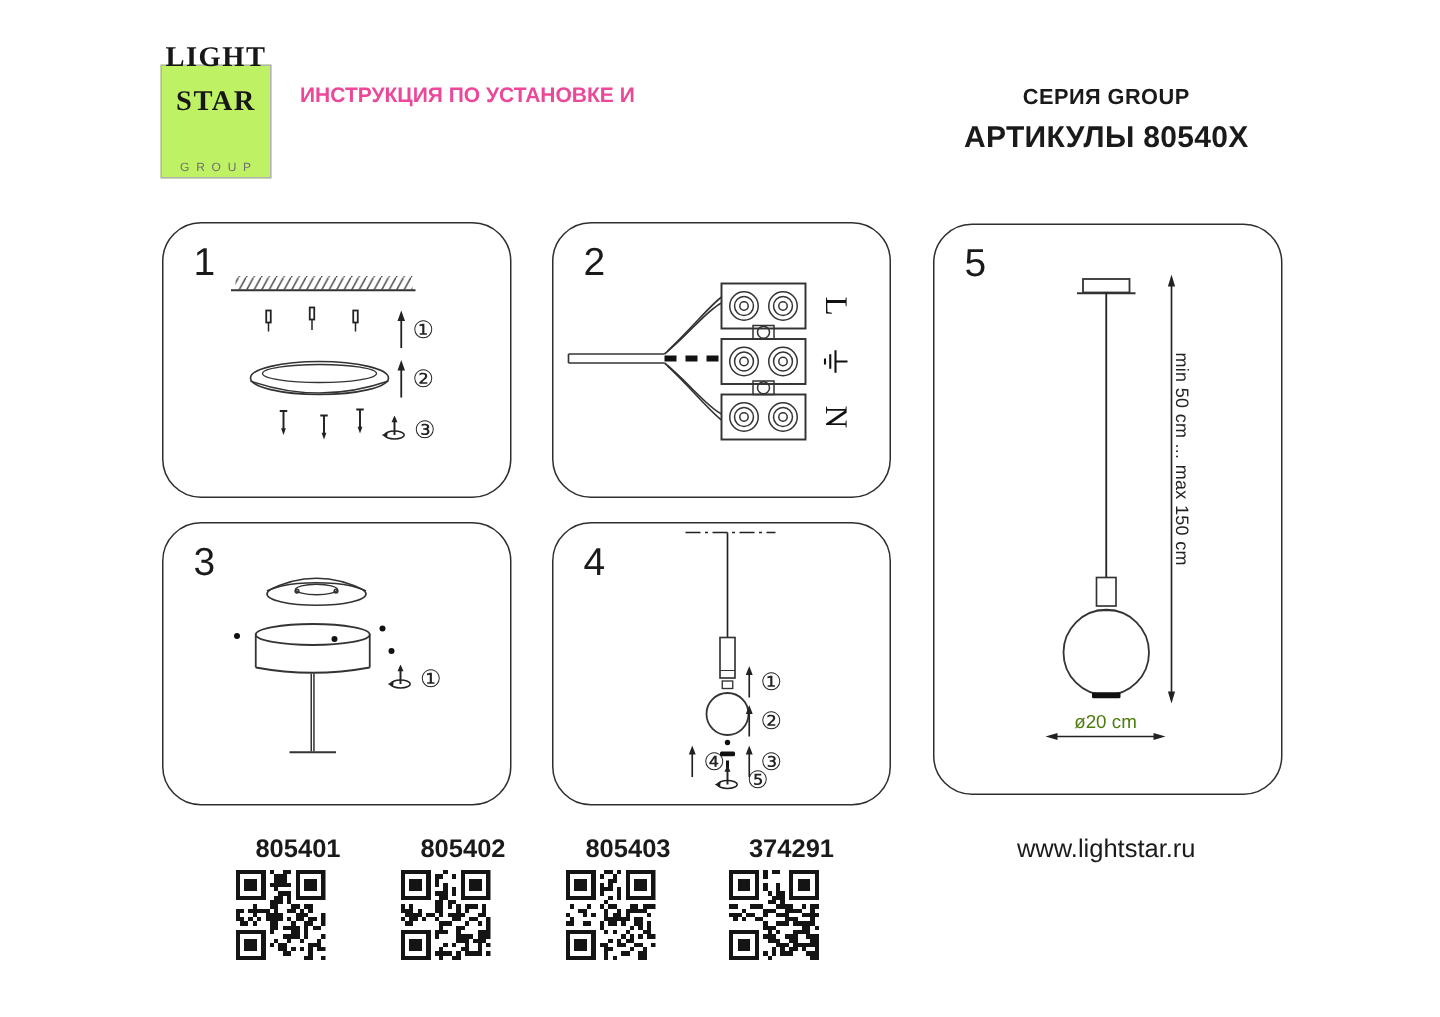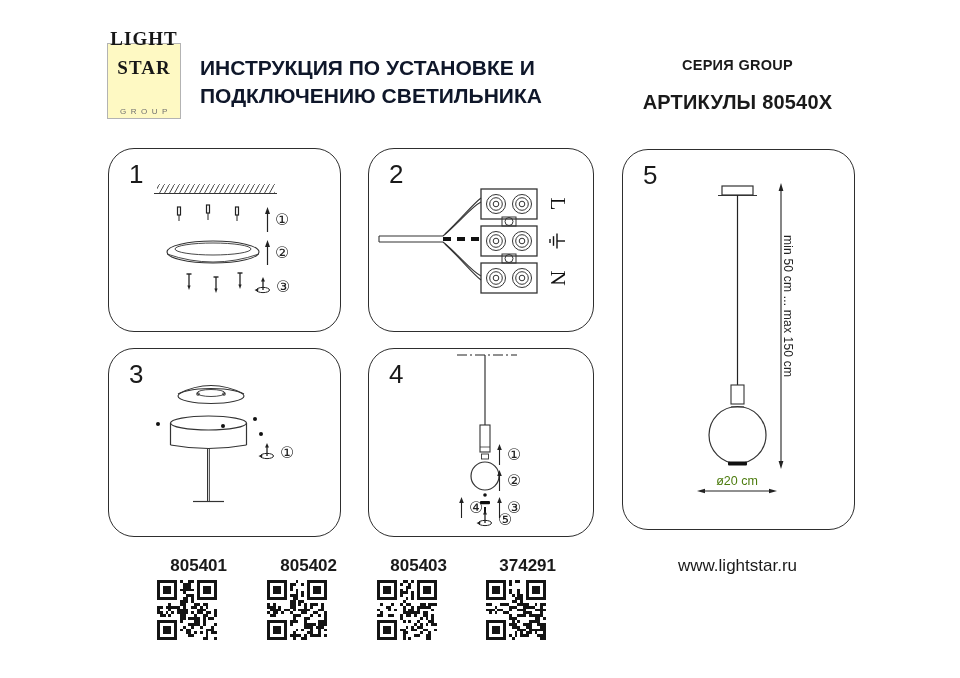--- a/index.html
+++ b/index.html
@@ -3,31 +3,31 @@
 <meta charset="utf-8">
 <style>
   html,body{margin:0;padding:0;}
   body{
     width:960px;height:678px;background:#ffffff;position:relative;
     font-family:"Liberation Sans",sans-serif;color:#1a1a1a;overflow:hidden;
   }
   .abs{position:absolute;}
   
   .logo-box{
-    left:107px;top:43px;width:72px;height:74px;border:1px solid #b3b3b3;background:#fef9c3;
+    left:107px;top:43px;width:72px;height:74px;border:1px solid #b3b3b3;background:#bef264;
     display:flex;flex-direction:column;align-items:center;justify-content:center;gap:12px;
   }
   .logo-word{font-family:"Liberation Serif",serif;font-weight:bold;font-size:19px;line-height:0.88;letter-spacing:1px;color:#171717;}
   .logo-group{font-size:8px;letter-spacing:4.5px;color:#6f6f6f;margin-top:19px;margin-left:4px;}
   .logo-flag{display:flex;margin-top:3px;width:48px;height:4px;}
   .logo-flag div{flex:1;height:100%;}
-  .doc-title{left:200px;top:54px;font-size:21px;font-weight:bold;line-height:1.35;color:#0f172a;}
+  .doc-title{left:200px;top:54px;font-size:14px;font-weight:bold;line-height:1.35;color:#ec4899;}
   .head-right{left:640px;top:57px;width:195px;text-align:center;}
   .series{font-size:14.5px;font-weight:bold;letter-spacing:0.3px;}
-  .articles{font-size:20px;font-weight:bold;margin-top:18px;letter-spacing:0.2px;}
+  .articles{font-size:20px;font-weight:bold;margin-top:8px;letter-spacing:0.2px;}
   
   .panel{position:absolute;border:1.6px solid #2e2e2e;border-radius:26px;background:#fff;}
   .pnum{position:absolute;left:20px;top:10px;font-size:26px;color:#1a1a1a;}
   .panel svg.art{position:absolute;left:0;top:0;}
   .step{position:absolute;display:flex;align-items:center;gap:3px;}
   .cnum{font-family:"DejaVu Sans",sans-serif;font-size:16px;color:#222;line-height:1;}
   .rot90{position:absolute;font-family:"Liberation Serif",serif;font-size:21px;color:#111;
          transform:translate(-50%,-50%) rotate(90deg);}
   .vdim-label{left:158px;top:85px;height:190px;writing-mode:vertical-rl;
               font-size:12px;color:#222;display:flex;align-items:center;letter-spacing:0.2px;}
@@ -49,21 +49,20 @@
   <span class="logo-group">GROUP</span>
   <div class="logo-flag">
     <div style="background:#3f9a47"></div>
       <div style="background:#e6e6e6"></div>
       <div style="background:#c8373e"></div>
   </div>
 </div>
 
 <div class="abs doc-title">
   <div>ИНСТРУКЦИЯ ПО УСТАНОВКЕ И</div>
-  <div>ПОДКЛЮЧЕНИЮ СВЕТИЛЬНИКА</div>
 </div>
 
 <div class="abs head-right">
   <div class="series">СЕРИЯ GROUP</div>
   <div class="articles">АРТИКУЛЫ 80540X</div>
 </div>
 
 <div class="panel" style="left:108px;top:148px;width:231px;height:182px;">
   <span class="pnum">1</span>
   <svg class="art" width="231" height="182" viewBox="0 0 231 182">

